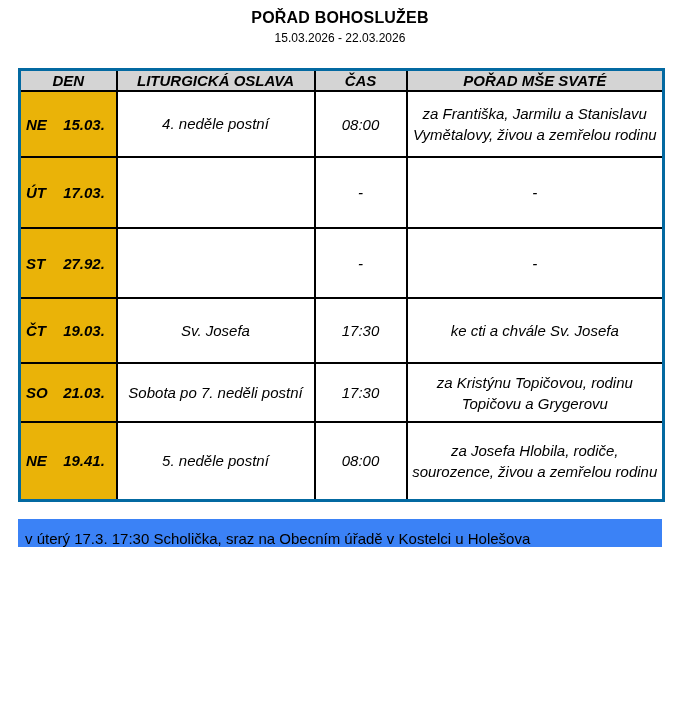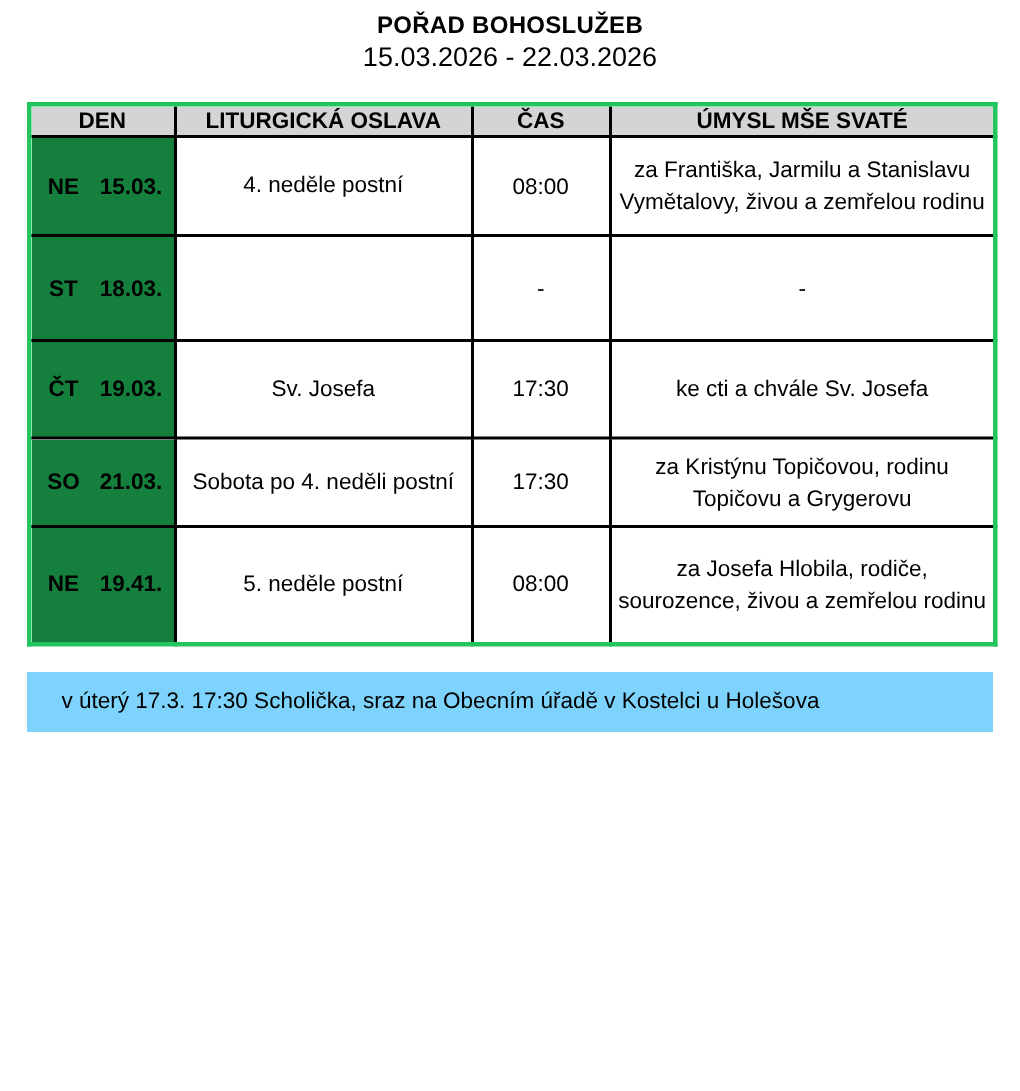--- a/index.html
+++ b/index.html
@@ -22,30 +22,31 @@
     text-align: center;
   }
   .doc-title,
   .doc-subtitle {
     font-size: 16px;
     font-weight: bold;
     line-height: 20px;
     letter-spacing: 0.2px;
   }
   .doc-daterange {
-    font-size: 18px;
+    font-size: 12px;
     line-height: 20px;
   }
   
   table.schedule {
     border-collapse: collapse;
     table-layout: fixed;
     width: 644px;
     margin: 20px 0 17px 18px;
-    border: 3px solid #22c55e;
+    border: 3px solid #0369a1;
+    font-style: italic;
   }
   .schedule th,
   .schedule td {
     border: 2px solid #000000;
     font-size: 15px;
     text-align: center;
     vertical-align: middle;
     padding: 2px 4px;
     overflow: hidden;
     box-sizing: border-box;
@@ -55,23 +56,23 @@
     font-weight: bold;
     height: 20px;
     padding: 1px 2px;
   }
   col.c-day  { width: 97px; }
   col.c-cel  { width: 198px; }
   col.c-time { width: 92px; }
   col.c-int  { width: 257px; }
 
   td.day-cell {
-    background: #15803d;
+    background: #eab308;
     font-weight: bold;
-    text-align: center;
+    text-align: left;
     padding-left: 5px;
     white-space: nowrap;
   }
   .day-cell .day-abbr {
     display: inline-block;
     min-width: 26px;
     margin-right: 7px;
   }
   td.int-cell {
     line-height: 21px;
@@ -86,24 +87,24 @@
   tr.r4 { height: 65px; }
   tr.r5 { height: 66px; }
   tr.r6 { height: 59px; }
   tr.r7 { height: 78px; }
 
   
   .footer-note {
     width: 644px;
     height: 40px;
     margin: 17px 0 0 18px;
-    background: #7dd3fc;
+    background: #3b82f6;
     display: flex;
     align-items: center;
-    padding-left: 23px;
+    padding-left: 7px;
     box-sizing: border-box;
     font-size: 15px;
   }
 </style>
 </head>
 <body>
 
 <div class="page">
 
   <header class="doc-header">
@@ -116,57 +117,66 @@
       <col class="c-day">
         <col class="c-cel">
         <col class="c-time">
         <col class="c-int">
     </colgroup>
     <thead>
       <tr>
         <th>DEN</th>
         <th>LITURGICKÁ OSLAVA</th>
         <th>ČAS</th>
-        <th>ÚMYSL MŠE SVATÉ</th>
+        <th>POŘAD MŠE SVATÉ</th>
       </tr>
     </thead>
     <tbody>
       <tr class="r0">
         <td class="day-cell">
           <span class="day-abbr">NE</span>
           <span class="day-date">15.03.</span>
         </td>
         <td class="cel-cell">4. neděle postní</td>
         <td class="time-cell">08:00</td>
         <td class="int-cell">za Františka, Jarmilu a Stanislavu Vymětalovy, živou a zemřelou rodinu</td>
       </tr>
+      <tr class="r2">
+        <td class="day-cell">
+          <span class="day-abbr">ÚT</span>
+          <span class="day-date">17.03.</span>
+        </td>
+        <td class="cel-cell"></td>
+        <td class="time-cell">-</td>
+        <td class="int-cell">-</td>
+      </tr>
       <tr class="r3">
         <td class="day-cell">
           <span class="day-abbr">ST</span>
-          <span class="day-date">18.03.</span>
+          <span class="day-date">27.92.</span>
         </td>
         <td class="cel-cell"></td>
         <td class="time-cell">-</td>
         <td class="int-cell">-</td>
       </tr>
       <tr class="r4">
         <td class="day-cell">
           <span class="day-abbr">ČT</span>
           <span class="day-date">19.03.</span>
         </td>
         <td class="cel-cell">Sv. Josefa</td>
         <td class="time-cell">17:30</td>
         <td class="int-cell">ke cti a chvále Sv. Josefa</td>
       </tr>
       <tr class="r6">
         <td class="day-cell">
           <span class="day-abbr">SO</span>
           <span class="day-date">21.03.</span>
         </td>
-        <td class="cel-cell">Sobota po 4. neděli postní</td>
+        <td class="cel-cell">Sobota po 7. neděli postní</td>
         <td class="time-cell">17:30</td>
         <td class="int-cell">za Kristýnu Topičovou, rodinu Topičovu a Grygerovu</td>
       </tr>
       <tr class="r7">
         <td class="day-cell">
           <span class="day-abbr">NE</span>
           <span class="day-date">19.41.</span>
         </td>
         <td class="cel-cell">5. neděle postní</td>
         <td class="time-cell">08:00</td>

